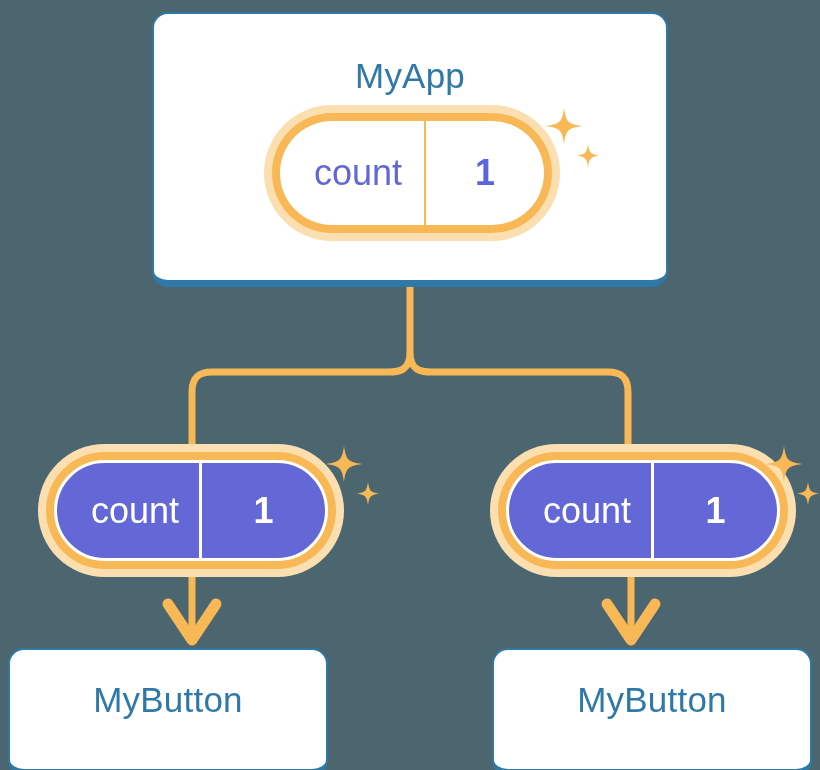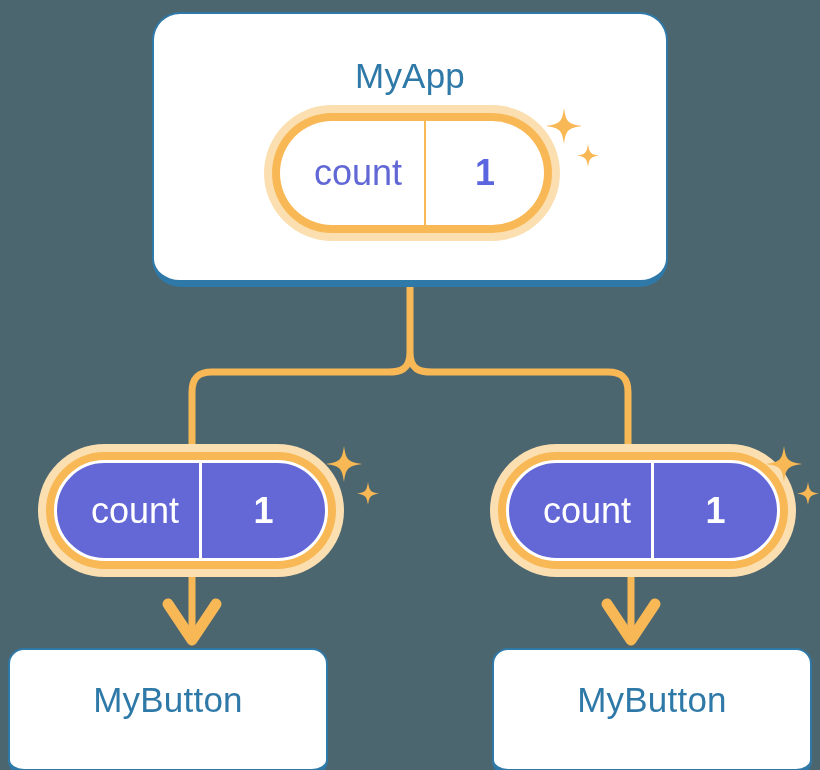--- a/index.html
+++ b/index.html
@@ -29,21 +29,21 @@
   }
   .card-title{
     color:#2f79a8;
     font-size:35px;
     font-weight:400;
     letter-spacing:.2px;
     line-height:1;
     white-space:nowrap;
   }
 
-  #card-app{ left:152px; top:12px; width:516px; height:275px;border-radius:28px; }
+  #card-app{ left:152px; top:12px; width:516px; height:275px; }
   #card-app .card-title{ margin-top:44px; }
 
   #card-btn-left  { left:8px;  top:648px; width:320px; height:128px; }
   #card-btn-right { left:492px;top:648px; width:320px; height:128px; }
   #card-btn-left .card-title,
   #card-btn-right .card-title{ margin-top:32px; }
 
   
   .pill-wrap{position:absolute;z-index:3;}
 

